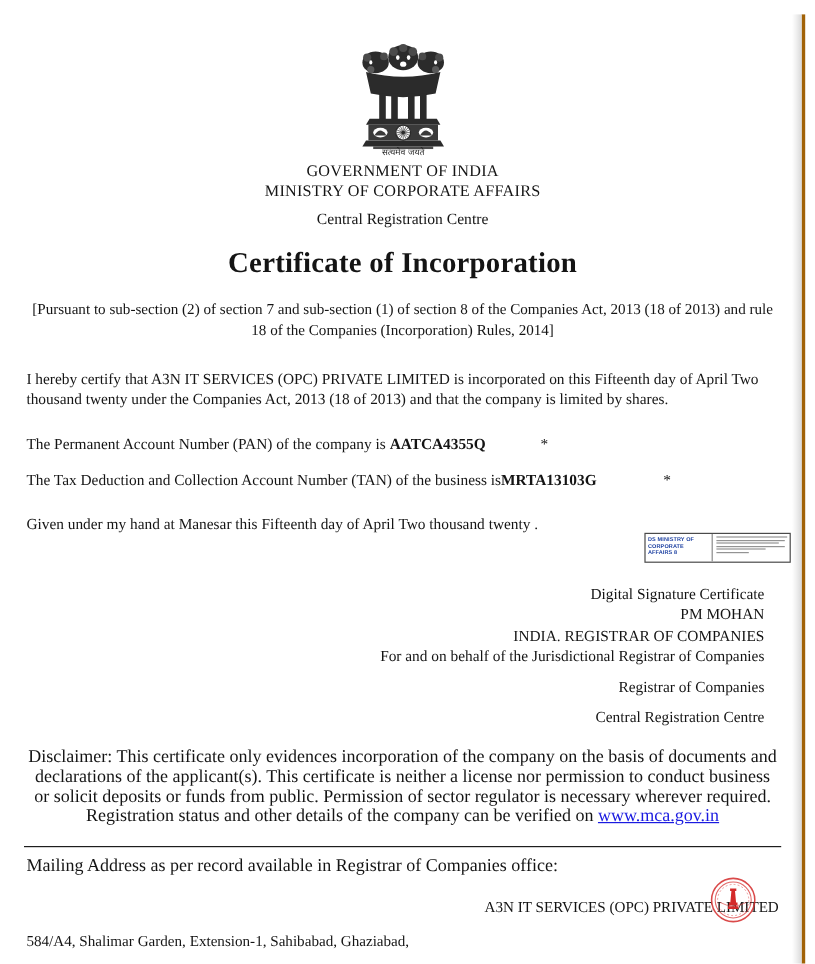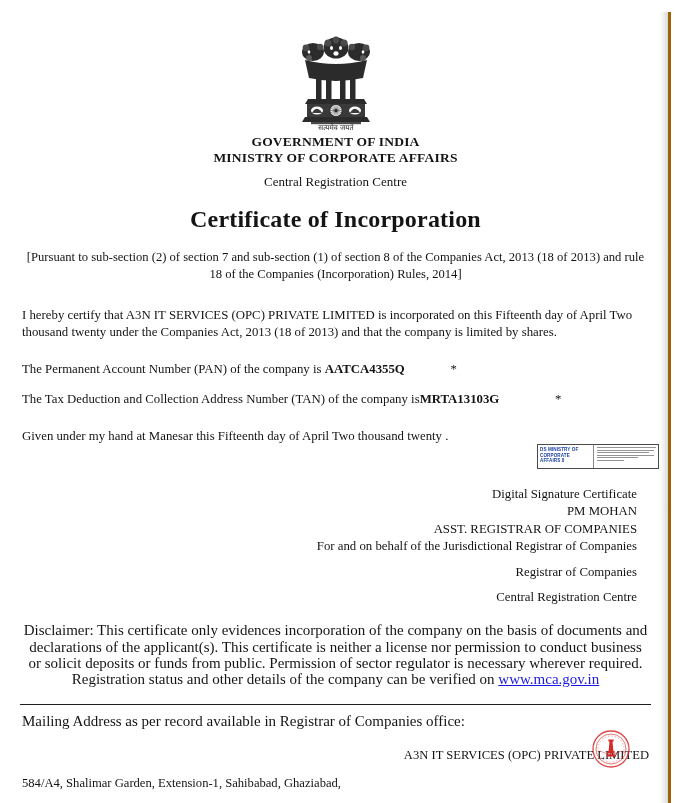--- a/index.html
+++ b/index.html
@@ -45,21 +45,21 @@
   .emblem {
     display: inline-block;
     width: 86px;
     height: 96px;
   }
   .emblem svg { display: block; }
 
   
   .gov-line {
     text-align: center;
-    font-weight: bold;
+    font-weight: normal;
     font-size: 13.5px;
     letter-spacing: 0.2px;
     line-height: 15.5px;
   }
   .crc-line {
     text-align: center;
     font-size: 13px;
     margin-top: 9px;
   }
   .cert-title {
@@ -279,30 +279,30 @@
 
       <p class="para p-certify">I hereby certify that A3N IT SERVICES (OPC) PRIVATE LIMITED is incorporated on this Fifteenth day of April Two thousand twenty under the Companies Act, 2013 (18 of 2013) and that the company is limited by shares.</p>
 
 
       <p class="para p-pan">
         <span>The Permanent Account Number (PAN) of the company is</span>
         <span class="bold-val">AATCA4355Q</span><span class="ast">*</span>
       </p>
 
       <p class="para p-tan">
-        <span>The Tax Deduction and Collection Address Number (TAN) of the company is</span><span class="bold-val">MRTA13103G</span><span class="ast ast-tan">*</span>
+        <span>The Tax Deduction and Collection Account Number (TAN) of the business is</span><span class="bold-val">MRTA13103G</span><span class="ast ast-tan">*</span>
       </p>
 
       <p class="para p-given">Given under my hand at Manesar this Fifteenth day of April Two thousand twenty .</p>
     </div>
 
     <div class="sig-block">
       <span class="ln">Digital Signature Certificate</span>
       <span class="ln">PM MOHAN</span>
-      <span class="ln">ASST. REGISTRAR OF COMPANIES</span>
+      <span class="ln">INDIA. REGISTRAR OF COMPANIES</span>
       <span class="ln">For and on behalf of the Jurisdictional Registrar of Companies</span>
       <span class="ln sig-sp">Registrar of Companies</span>
       <span class="ln sig-sp">Central Registration Centre</span>
     </div>
 
     <p class="disclaimer">
       <span>Disclaimer: This certificate only evidences incorporation of the company on the basis of documents and declarations of the applicant(s). This certificate is neither a license nor permission to conduct business or solicit deposits or funds from public. Permission of sector regulator is necessary wherever required. Registration status and other details of the company can be verified on </span><a class="link" href="#">www.mca.gov.in</a>
     </p>
 
     <div class="divider"></div>

